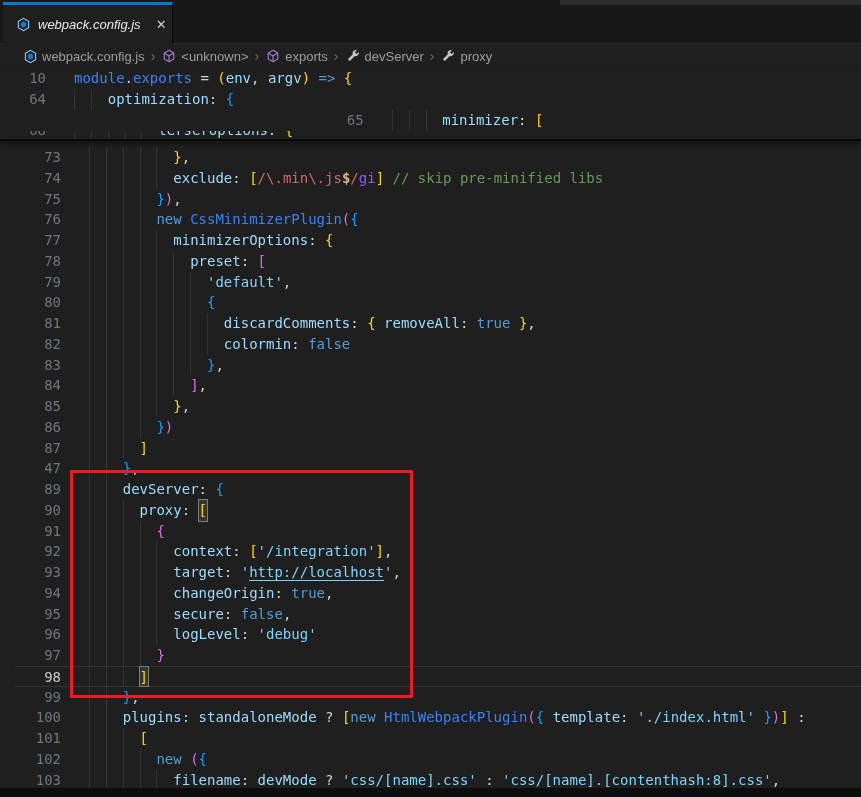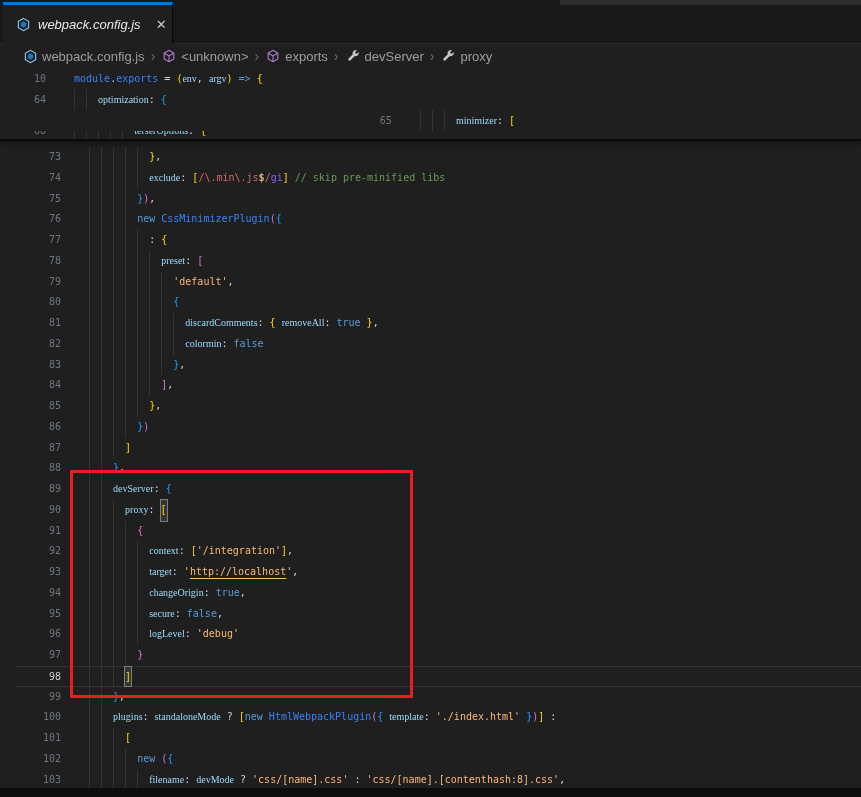--- a/index.html
+++ b/index.html
@@ -15,30 +15,30 @@
   .tab-close { color:#cccccc; font-size:13px; margin-left:8px; }
 
   
   .breadcrumbs { position:absolute; left:0; top:44px; width:861px; height:24px; background:#1f1f1f;
                  display:flex; align-items:center; padding-left:22px; gap:4px; font-size:13px; color:#9d9d9d; }
   .crumb { display:flex; align-items:center; gap:4px; cursor:pointer; white-space:nowrap; }
   .crumb-sep { color:#6e6e6e; font-size:14px; margin:0 2px; }
   .icon16 { width:16px; height:16px; display:inline-flex; align-items:center; justify-content:center; flex:none; }
 
   
-  .row { display:flex; height:20.75px; line-height:20.75px; font-family:"DejaVu Sans Mono","Liberation Mono",monospace; font-size:10px; white-space:pre; }
+  .row { display:flex; height:20.75px; line-height:20.75px; font-family:"DejaVu Sans Mono","Liberation Mono",monospace; font-size:14px; white-space:pre; }
   .ln { width:46px; flex:none; text-align:right; color:#6e7681; }
   .ln.active { color:#cccccc; }
   .codetxt { padding-left:28px; display:flex; align-items:stretch; }
   .indent { display:inline-block; flex:none; align-self:stretch;
             background:repeating-linear-gradient(to right,#333333 0,#333333 1px,transparent 1px,transparent 2ch); }
   .tok { display:inline-block; }
   .fg   { color:#d4d4d4; }
-  .prop { color:#9cdcfe;font-family:Liberation Serif, serif; }
-  .str  { color:#fdba74; }
+  .prop { color:#9cdcfe; }
+  .str  { color:#7dd3fc; }
   .kw   { color:#569cd6; }
   .cls  { color:#3b82f6; }
   .cmt  { color:#6a9955; }
   .rex  { color:#d16969; }
   .rexa { color:#d7ba7d; font-weight:bold; }
   .flag { color:#8b5cf6; }
   .gold { color:#ffd700; }
   .pink { color:#da70d6; }
   .blu  { color:#179fff; }
   .match { outline:1px solid #7e7e7e; background:rgba(120,120,120,.25); }
@@ -133,32 +133,32 @@
     <div class="sticky-clip">
       <div class="row" style="height: 21px; line-height: 21px;"><span class="ln">68</span><span class="codetxt"><span class="indent" style="width: 10ch;"></span><span class="tok prop">terserOptions</span><span class="tok fg">: </span><span class="tok gold">{</span></span></div>
     </div>
   </div>
 
 <div class="editor" id="editor">
     <div class="row"><span class="ln">73</span><span class="codetxt"><span class="indent" style="width: 10ch;"></span><span class="tok gold">}</span><span class="tok fg">,</span></span></div>
     <div class="row"><span class="ln">74</span><span class="codetxt"><span class="indent" style="width: 10ch;"></span><span class="tok prop">exclude</span><span class="tok fg">: </span><span class="tok gold">[</span><span class="tok rex">/\.min\.js</span><span class="tok rexa">$</span><span class="tok rex">/</span><span class="tok flag">gi</span><span class="tok gold">]</span><span class="tok fg"> </span><span class="tok cmt">// skip pre-minified libs</span></span></div>
     <div class="row"><span class="ln">75</span><span class="codetxt"><span class="indent" style="width: 8ch;"></span><span class="tok blu">}</span><span class="tok pink">)</span><span class="tok fg">,</span></span></div>
     <div class="row"><span class="ln">76</span><span class="codetxt"><span class="indent" style="width: 8ch;"></span><span class="tok kw">new </span><span class="tok cls">CssMinimizerPlugin</span><span class="tok pink">(</span><span class="tok blu">{</span></span></div>
-    <div class="row"><span class="ln">77</span><span class="codetxt"><span class="indent" style="width: 10ch;"></span><span class="tok fg">: </span><span class="tok gold">{</span></span></div>
+    <div class="row"><span class="ln">77</span><span class="codetxt"><span class="indent" style="width: 10ch;"></span><span class="tok prop">minimizerOptions</span><span class="tok fg">: </span><span class="tok gold">{</span></span></div>
     <div class="row"><span class="ln">78</span><span class="codetxt"><span class="indent" style="width: 12ch;"></span><span class="tok prop">preset</span><span class="tok fg">: </span><span class="tok pink">[</span></span></div>
     <div class="row"><span class="ln">79</span><span class="codetxt"><span class="indent" style="width: 14ch;"></span><span class="tok str">'default'</span><span class="tok fg">,</span></span></div>
     <div class="row"><span class="ln">80</span><span class="codetxt"><span class="indent" style="width: 14ch;"></span><span class="tok blu">{</span></span></div>
     <div class="row"><span class="ln">81</span><span class="codetxt"><span class="indent" style="width: 16ch;"></span><span class="tok prop">discardComments</span><span class="tok fg">: </span><span class="tok gold">{</span><span class="tok fg"> </span><span class="tok prop">removeAll</span><span class="tok fg">: </span><span class="tok kw">true</span><span class="tok fg"> </span><span class="tok gold">}</span><span class="tok fg">,</span></span></div>
     <div class="row"><span class="ln">82</span><span class="codetxt"><span class="indent" style="width: 16ch;"></span><span class="tok prop">colormin</span><span class="tok fg">: </span><span class="tok kw">false</span></span></div>
     <div class="row"><span class="ln">83</span><span class="codetxt"><span class="indent" style="width: 14ch;"></span><span class="tok blu">}</span><span class="tok fg">,</span></span></div>
     <div class="row"><span class="ln">84</span><span class="codetxt"><span class="indent" style="width: 12ch;"></span><span class="tok pink">]</span><span class="tok fg">,</span></span></div>
     <div class="row"><span class="ln">85</span><span class="codetxt"><span class="indent" style="width: 10ch;"></span><span class="tok gold">}</span><span class="tok fg">,</span></span></div>
     <div class="row"><span class="ln">86</span><span class="codetxt"><span class="indent" style="width: 8ch;"></span><span class="tok blu">}</span><span class="tok pink">)</span></span></div>
     <div class="row"><span class="ln">87</span><span class="codetxt"><span class="indent" style="width: 6ch;"></span><span class="tok gold">]</span></span></div>
-    <div class="row"><span class="ln">88</span><span class="codetxt"><span class="indent" style="width: 4ch;"></span><span class="tok blu">}</span><span class="tok fg">,</span></span></div>
+    <div class="row"><span class="ln">47</span><span class="codetxt"><span class="indent" style="width: 4ch;"></span><span class="tok blu">}</span><span class="tok fg">,</span></span></div>
     <div class="row"><span class="ln">89</span><span class="codetxt"><span class="indent" style="width: 4ch;"></span><span class="tok prop">devServer</span><span class="tok fg">: </span><span class="tok blu">{</span></span></div>
     <div class="row"><span class="ln">90</span><span class="codetxt"><span class="indent" style="width: 6ch;"></span><span class="tok prop">proxy</span><span class="tok fg">: </span><span class="tok gold match">[</span></span></div>
     <div class="row"><span class="ln">91</span><span class="codetxt"><span class="indent" style="width: 8ch;"></span><span class="tok pink">{</span></span></div>
     <div class="row"><span class="ln">92</span><span class="codetxt"><span class="indent" style="width: 10ch;"></span><span class="tok prop">context</span><span class="tok fg">: </span><span class="tok gold">[</span><span class="tok str">'/integration'</span><span class="tok gold">]</span><span class="tok fg">,</span></span></div>
     <div class="row"><span class="ln">93</span><span class="codetxt"><span class="indent" style="width: 10ch;"></span><span class="tok prop">target</span><span class="tok fg">: </span><span class="tok str">'</span><span class="tok str underline">http://localhost</span><span class="tok str">'</span><span class="tok fg">,</span></span></div>
     <div class="row"><span class="ln">94</span><span class="codetxt"><span class="indent" style="width: 10ch;"></span><span class="tok prop">changeOrigin</span><span class="tok fg">: </span><span class="tok kw">true</span><span class="tok fg">,</span></span></div>
     <div class="row"><span class="ln">95</span><span class="codetxt"><span class="indent" style="width: 10ch;"></span><span class="tok prop">secure</span><span class="tok fg">: </span><span class="tok kw">false</span><span class="tok fg">,</span></span></div>
     <div class="row"><span class="ln">96</span><span class="codetxt"><span class="indent" style="width: 10ch;"></span><span class="tok prop">logLevel</span><span class="tok fg">: </span><span class="tok str">'debug'</span></span></div>
     <div class="row"><span class="ln">97</span><span class="codetxt"><span class="indent" style="width: 8ch;"></span><span class="tok pink">}</span></span></div>
     <div class="row current"><span class="ln active">98</span><span class="codetxt"><span class="indent" style="width: 6ch;"></span><span class="tok gold match">]</span></span></div>

